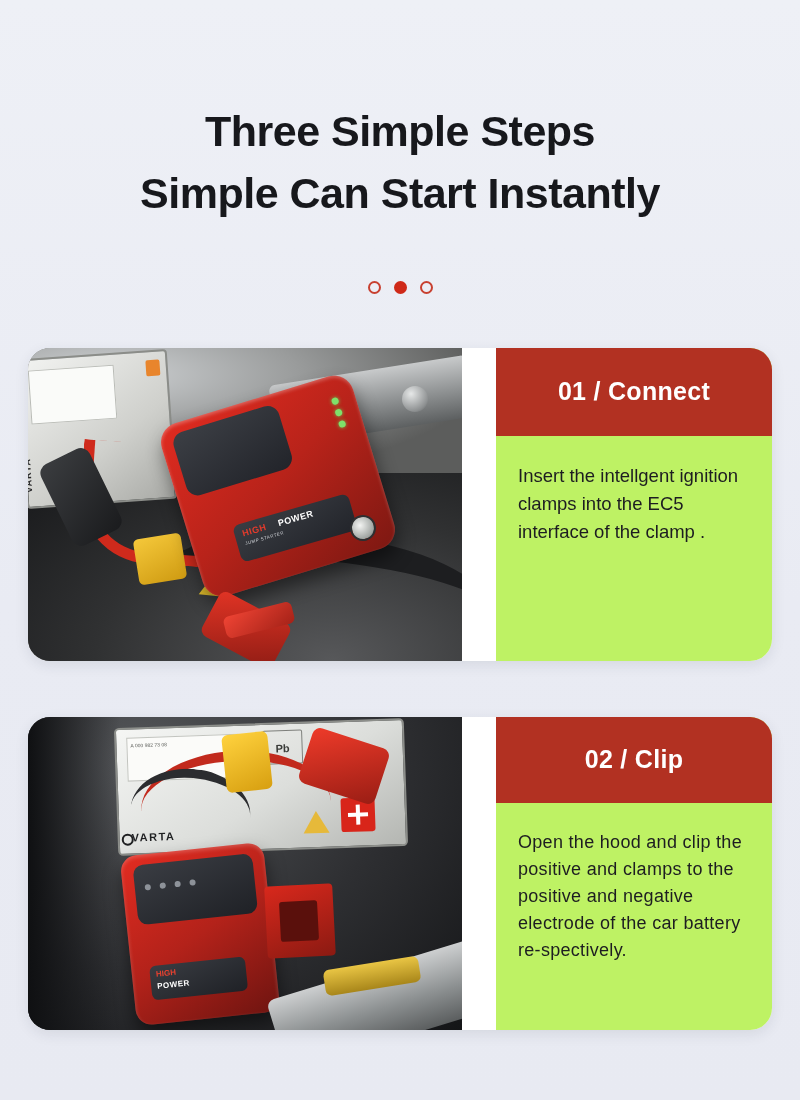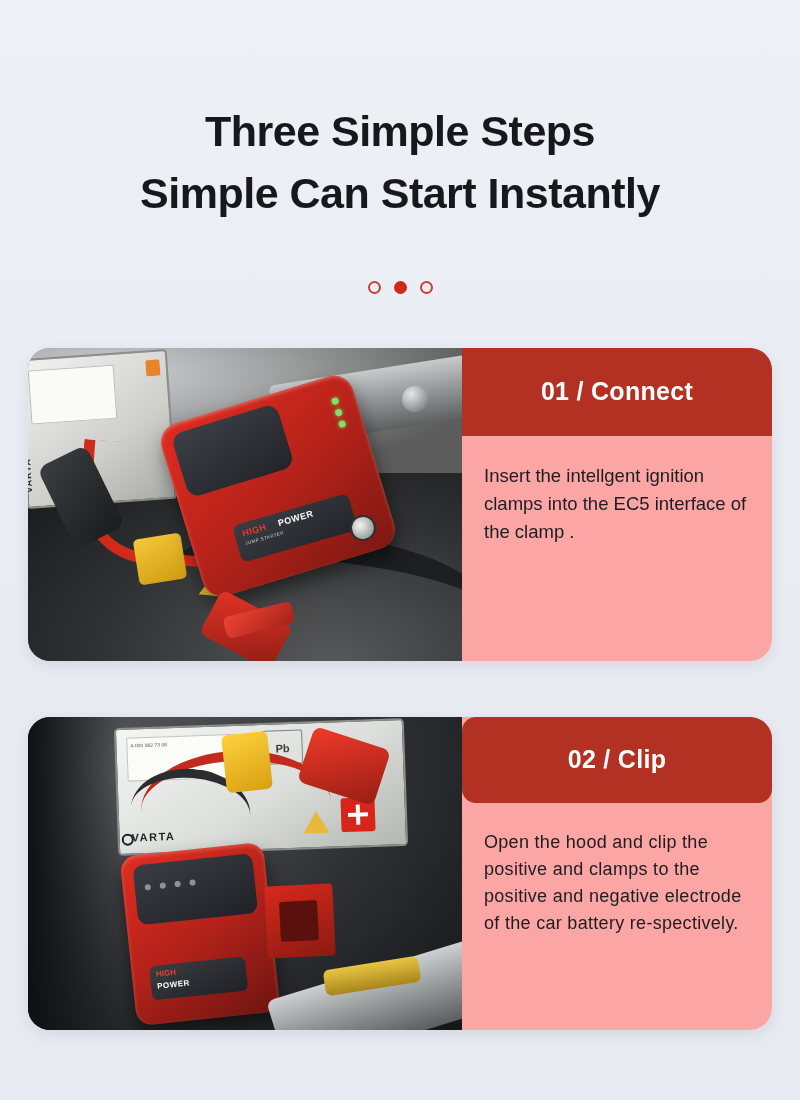--- a/index.html
+++ b/index.html
@@ -75,35 +75,36 @@
     flex: 0 0 434px;
     position: relative;
     overflow: hidden;
     background: #3a3a3c;
   }
 
   .card-text {
     flex: 1 1 auto;
     display: flex;
     flex-direction: column;
-    background: #fca5a5;
+    background: #bef264;
+    margin-left: 34px;
   }
 
   .step-header {
     background: #b23122;
     color: #fff;
     height: 88px;
     display: flex;
     align-items: center;
     justify-content: center;
     font-size: 25px;
     font-weight: bold;
     letter-spacing: 0.3px;
   }
-  .card.step2 .step-header { height: 86px; border-radius: 14px; }
+  .card.step2 .step-header { height: 86px; }
 
   .step-body {
     flex: 1;
     display: flex;
     align-items: flex-start;
     justify-content: center;
     padding: 26px 22px 18px 22px;
   }
   .step-body p {
     font-size: 18.5px;

